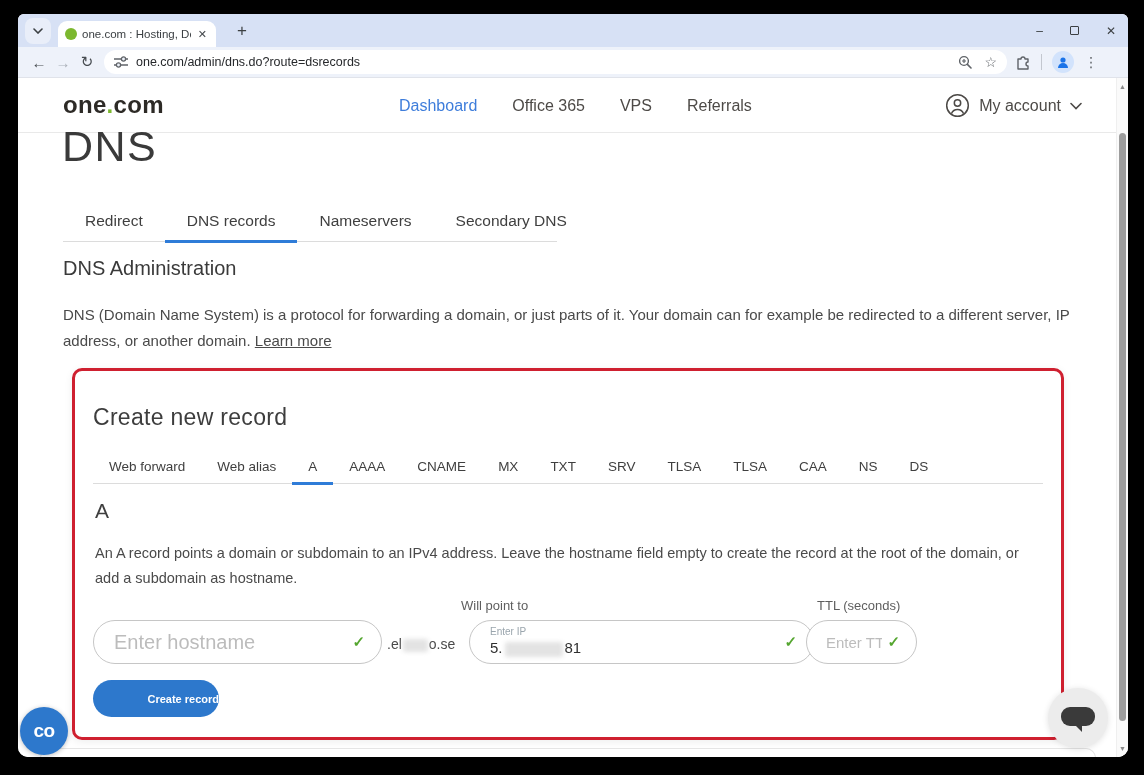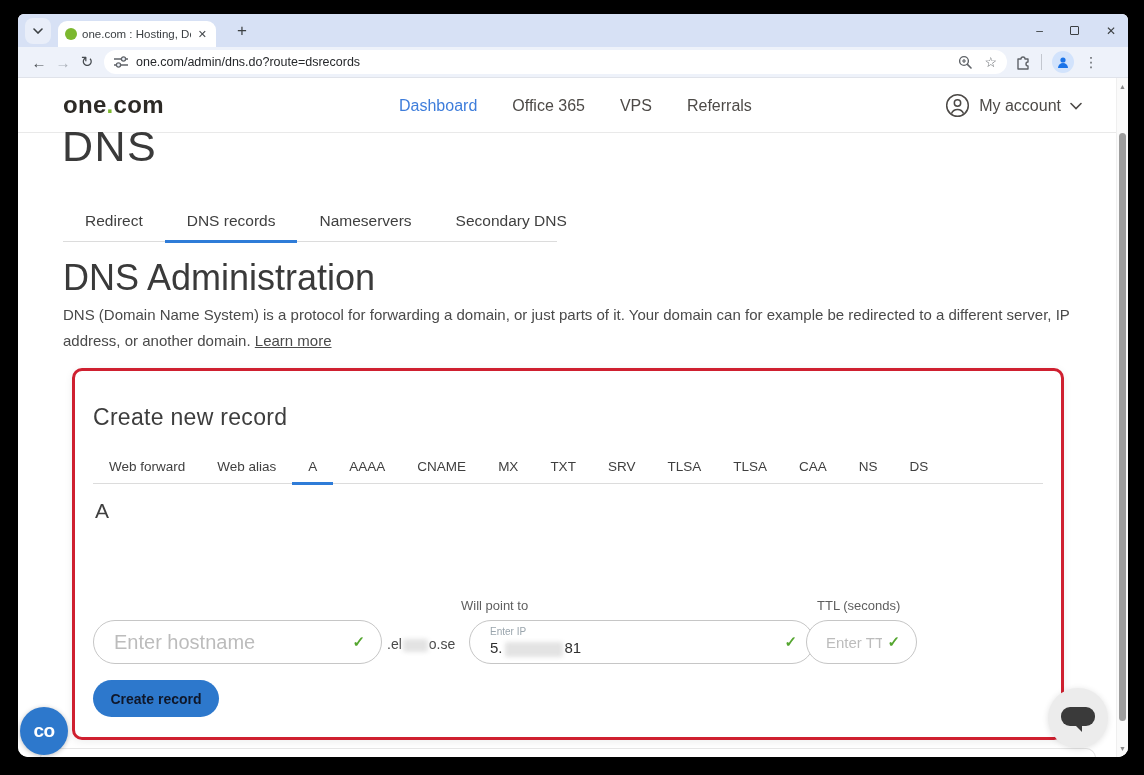--- a/index.html
+++ b/index.html
@@ -70,21 +70,21 @@
 
   
   .page-title { position:absolute; left:44px; top:108px; font-size:43px; font-weight:400;
                 color:#3a3a3a; letter-spacing:1.5px; }
   .page-tabs { position:absolute; left:45px; top:186px; width:494px; display:flex;
                border-bottom:1px solid #dcdcdc; }
   .page-tab { padding:12px 22px 11px; font-size:15.5px; color:#3f3f3f; position:relative;
               white-space:nowrap; }
   .page-tab.active::after { content:""; position:absolute; left:0; right:0; bottom:-2px;
               height:3px; background:#2f7cd8; }
-  .section-heading { position:absolute; left:45px; top:243px; font-size:36px;
+  .section-heading { position:absolute; left:45px; top:243px; font-size:20px;
               font-weight:400; color:#3a3a3a; }
   .section-desc { position:absolute; left:45px; top:288px; width:1012px; font-size:15px;
               line-height:26px; color:#4a4a4a; }
   .learn-more { color:#4a4a4a; text-decoration:underline; }
 
   
   .red-box { position:absolute; left:54px; top:354px; width:992px; height:372px;
              background:#fff; border:3px solid #cf2030; border-radius:10px;
              box-shadow:0 2px 8px rgba(0,0,0,.07); }
   .create-heading { position:absolute; left:18px; top:33px; font-size:23px;
@@ -115,23 +115,23 @@
   .rd-dom { width:25px; height:13px; margin:0 1px; }
   .rd-ip { width:58px; height:15px; margin:0 2px; }
   .in-ip { left:394px; width:345px; }
   .ip-mini { position:absolute; left:20px; top:5px; font-size:10px; color:#9aa5ad; }
   .ip-value { position:absolute; left:20px; top:18px; font-size:15px; color:#2f2f2f; }
   .in-ttl { left:731px; width:111px; }
   .in-ttl input { width:100%; height:42px; border:none; outline:none; background:none;
             border-radius:22px; padding:0 34px 0 19px; font-size:15px; color:#333;
             font-family:"Liberation Sans", sans-serif; }
   .create-btn { position:absolute; left:18px; top:309px; width:126px; height:37px;
-            background:#2d78cc; border:none; border-radius:19px; color:#0f172a;
-            font-size:14px; font-weight:700; font-family:"Liberation Sans", sans-serif;
-            cursor:pointer; }
+            background:#2d78cc; border:none; border-radius:19px; color:#ffffff;
+            font-size:11px; font-weight:700; font-family:"Liberation Sans", sans-serif;
+            cursor:pointer;text-align:right; }
 
   
   .next-card { position:absolute; left:22px; top:734px; width:1056px; height:10px;
             background:#fff; border:1px solid #e5e5e5; border-bottom:none;
             border-radius:12px 12px 0 0; }
   .co-badge { position:absolute; left:2px; top:693px; width:48px; height:48px;
             border-radius:50%; background:#2d78cc; display:flex; align-items:center;
             justify-content:center; color:#fff; font-size:19px; font-weight:700;
             letter-spacing:-.5px; box-shadow:0 1px 5px rgba(0,0,0,.25); }
   .chat-btn { position:absolute; left:1030px; top:674px; width:60px; height:60px;
@@ -257,20 +257,21 @@
         <span class="record-tab">TXT</span>
         <span class="record-tab">SRV</span>
         <span class="record-tab">TLSA</span>
         <span class="record-tab">TLSA</span>
         <span class="record-tab">CAA</span>
         <span class="record-tab">NS</span>
         <span class="record-tab">DS</span>
       </div>
 
       <div class="a-heading">A</div>
+      <div class="a-desc">An A record points a domain or subdomain to an IPv4 address. Leave the hostname field empty to create the record at the root of the domain, or add a subdomain as hostname.</div>
 
       <span class="field-label lbl-host">Hostname</span>
       <span class="field-label lbl-point">Will point to</span>
       <span class="field-label lbl-ttl">TTL (seconds)</span>
 
       <div class="pill-input in-host">
         <input type="text" placeholder="Enter hostname" style="">
         <span class="check">✓</span>
       </div>
       <span class="domain-suffix"><span>.el</span><span class="redact rd-dom"></span><span>o.se</span></span>

